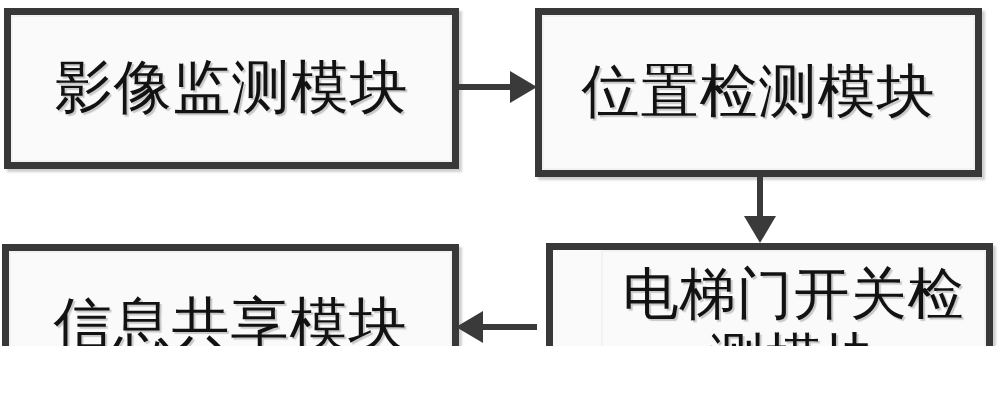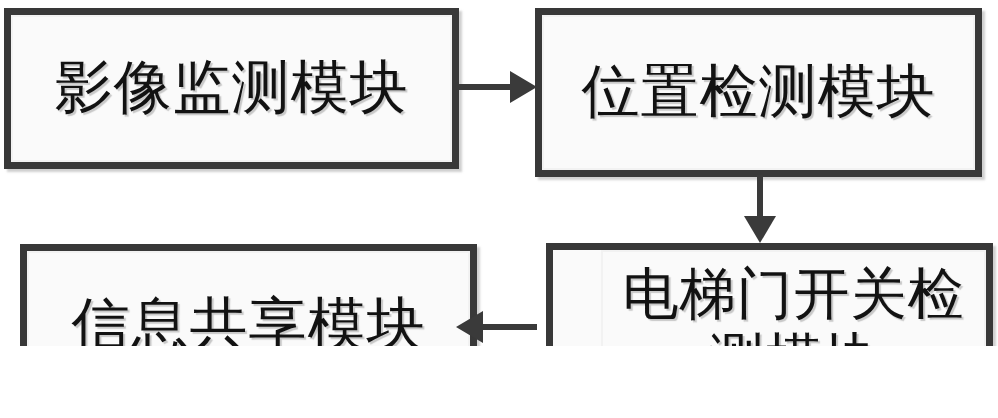--- a/index.html
+++ b/index.html
@@ -49,21 +49,21 @@
   }
   .node-label.two-line {
     font-size: 56px;
     line-height: 1.16;
   }
 
   
   #box-image-monitoring { left: 4px;   top: 8px;   width: 455px; height: 161px; }
   #box-position-detect  { left: 535px; top: 8px;   width: 447px; height: 169px; justify-content: center; }
   #box-door-detect      { left: 546px; top: 243px; width: 447px; height: 167px; padding-left: 48px; }
-  #box-info-share       { left: 20px;   top: 244px; width: 457px; height: 162px; }
+  #box-info-share       { left: 2px;   top: 244px; width: 457px; height: 162px; }
 
   
   .connector { position: absolute; }
   .conn-line-h {
     position: absolute;
     height: 6px;
     background: #3a3a3a;
   }
   .conn-line-v {
     position: absolute;

